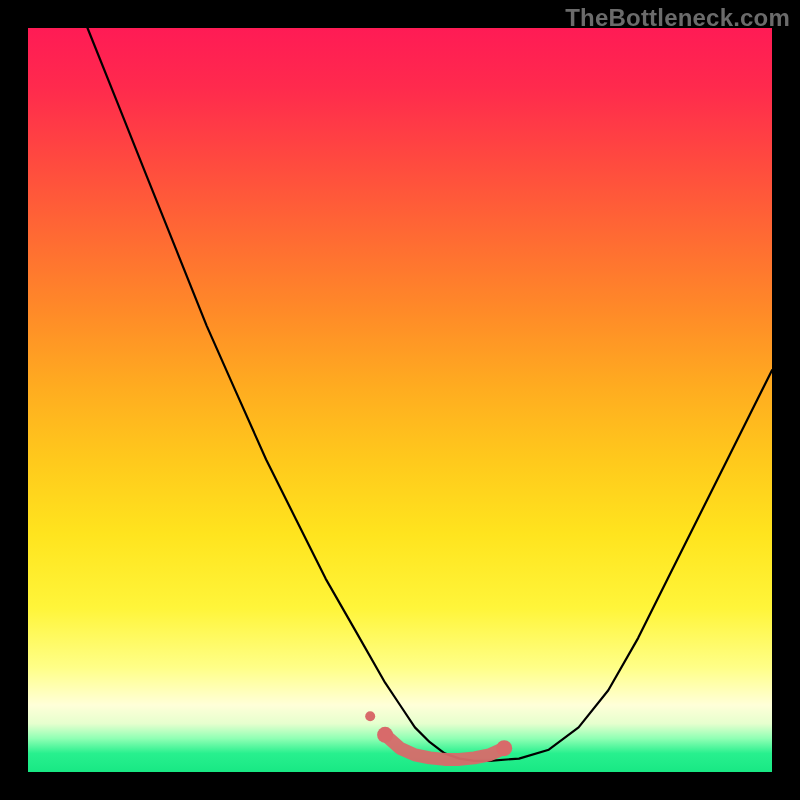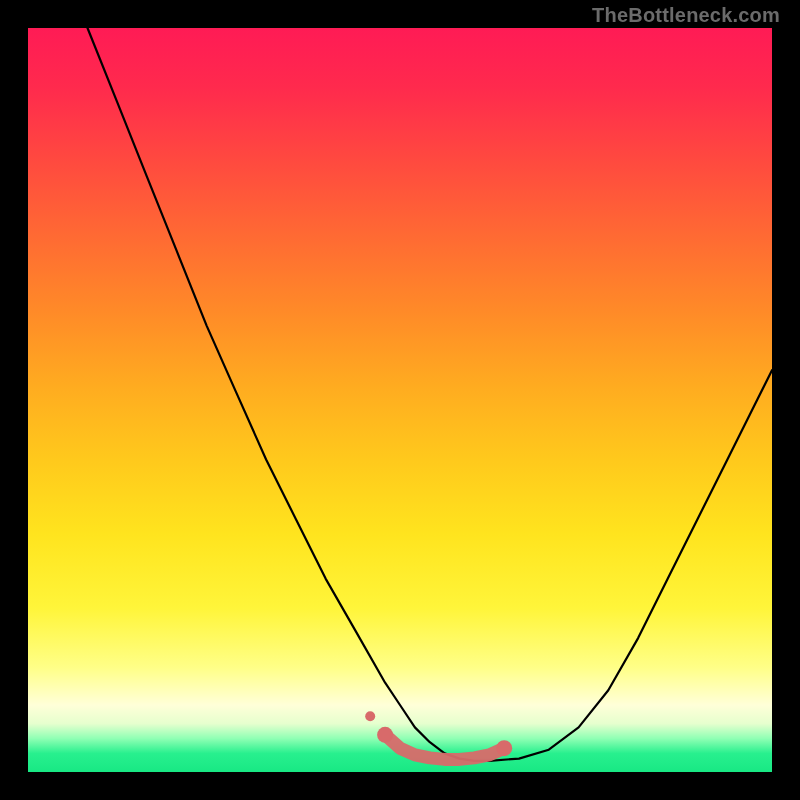--- a/index.html
+++ b/index.html
@@ -41,23 +41,23 @@
       #ffffd8 91%,
       #e6ffce 93.5%,
       #8fffb4 95.5%,
       #28f08e 97.5%,
       #18e884 100%
     );
   }
   .watermark {
     position: absolute;
     top: 4px;
-    right: 20px;
+    right: 10px;
     color: #6b6b6b;
-    font-size: 20px;
+    font-size: 24px;
     font-weight: 600;
     letter-spacing: 0.2px;
     user-select: none;
   }
   svg.curve {
     position: absolute;
     left: 0;
     top: 0;
     width: 744px;
     height: 744px;

